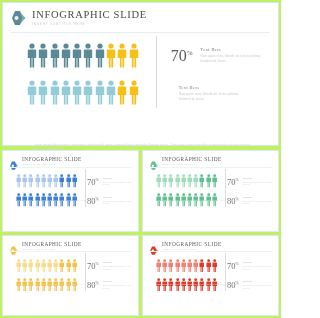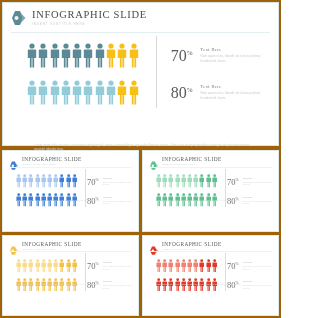--- a/index.html
+++ b/index.html
@@ -2,21 +2,21 @@
 <html><head>
 <meta charset="utf-8">
 <style>
   * { box-sizing: border-box; margin: 0; padding: 0; }
   html, body {
     width: 281px; height: 318px;
     background: #ffffff;
     font-family: "Liberation Sans", sans-serif;
     overflow: hidden;
   }
-  .page { position: relative; width: 281px; height: 318px; background: #a16207; }
+  .page { position: relative; width: 281px; height: 318px; background: #bef264; }
 
   
   .hero {
     position: absolute; left: 2px; top: 2px;
     width: 277px; height: 144px;
     background: #ffffff;
     border: 1px solid #d7e6e8;
   }
   .hero-head {
     position: relative;
@@ -284,21 +284,20 @@
               </svg>
             </span>
             <span class="person">
               <svg viewBox="0 0 20 50">
                 <circle cx="10" cy="6" r="5.2" fill="#f7c017"></circle>
                 <path d="M3.2 13 h13.6 a1.6 1.6 0 0 1 1.6 1.6 v15.4 h-4.1 v19 h-3.5 v-19 h-1.6 v19 h-3.5 v-19 h-4.1 v-15.4 a1.6 1.6 0 0 1 1.6 -1.6 z" fill="#f7c017"></path>
               </svg>
             </span>
           </div>
         <div class="stat">
-          <div class="pct"><span>80</span><span class="sm">%</span></div>
           <div class="txt-col">
             <div class="txt-head">Text Here</div>
             <div class="txt-body">Nam quam nunc, blandit vel, luctus pulvinar, hendrerit id, lorem.</div>
           </div>
         </div>
       </div>
 
       <div class="foot-note">Lorem ipsum dolor sit amet, consectetur adipiscing elit, donec commodo ligula eget dolor. Aenean massa. Cum sociis natoque penatibus et magnis dis parturient montes, nascetur ridiculus mus.</div>
     </div>
   </div>

